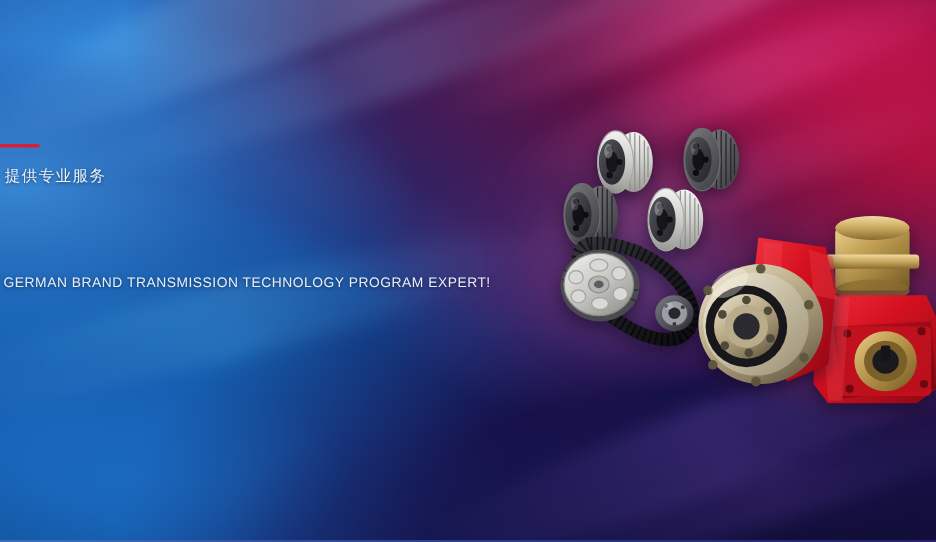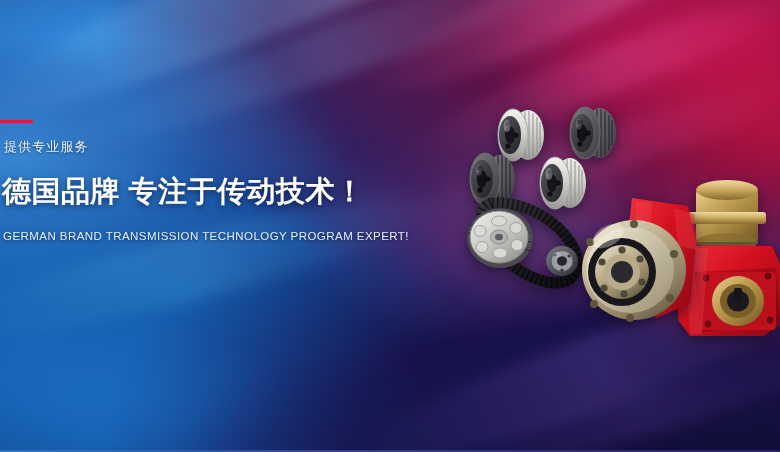--- a/index.html
+++ b/index.html
@@ -132,21 +132,20 @@
     <div class="streak s7"></div>
       <div class="streak s8"></div>
   </div>
   <div class="bg-layer vignette"></div>
 
   <div class="copy">
     <div class="accent-bar"></div>
 
     <div class="eyebrow">提供专业服务</div>
 
-    <div class="headline">德国品牌 专注于传动技术！</div>
 
     <div class="sub-en l1">GERMAN BRAND TRANSMISSION TECHNOLOGY PROGRAM EXPERT!</div>
 
   </div>
 
   <div class="products">
 
     <div class="glow glow-parts"></div>
     <div class="glow glow-box"></div>
 

